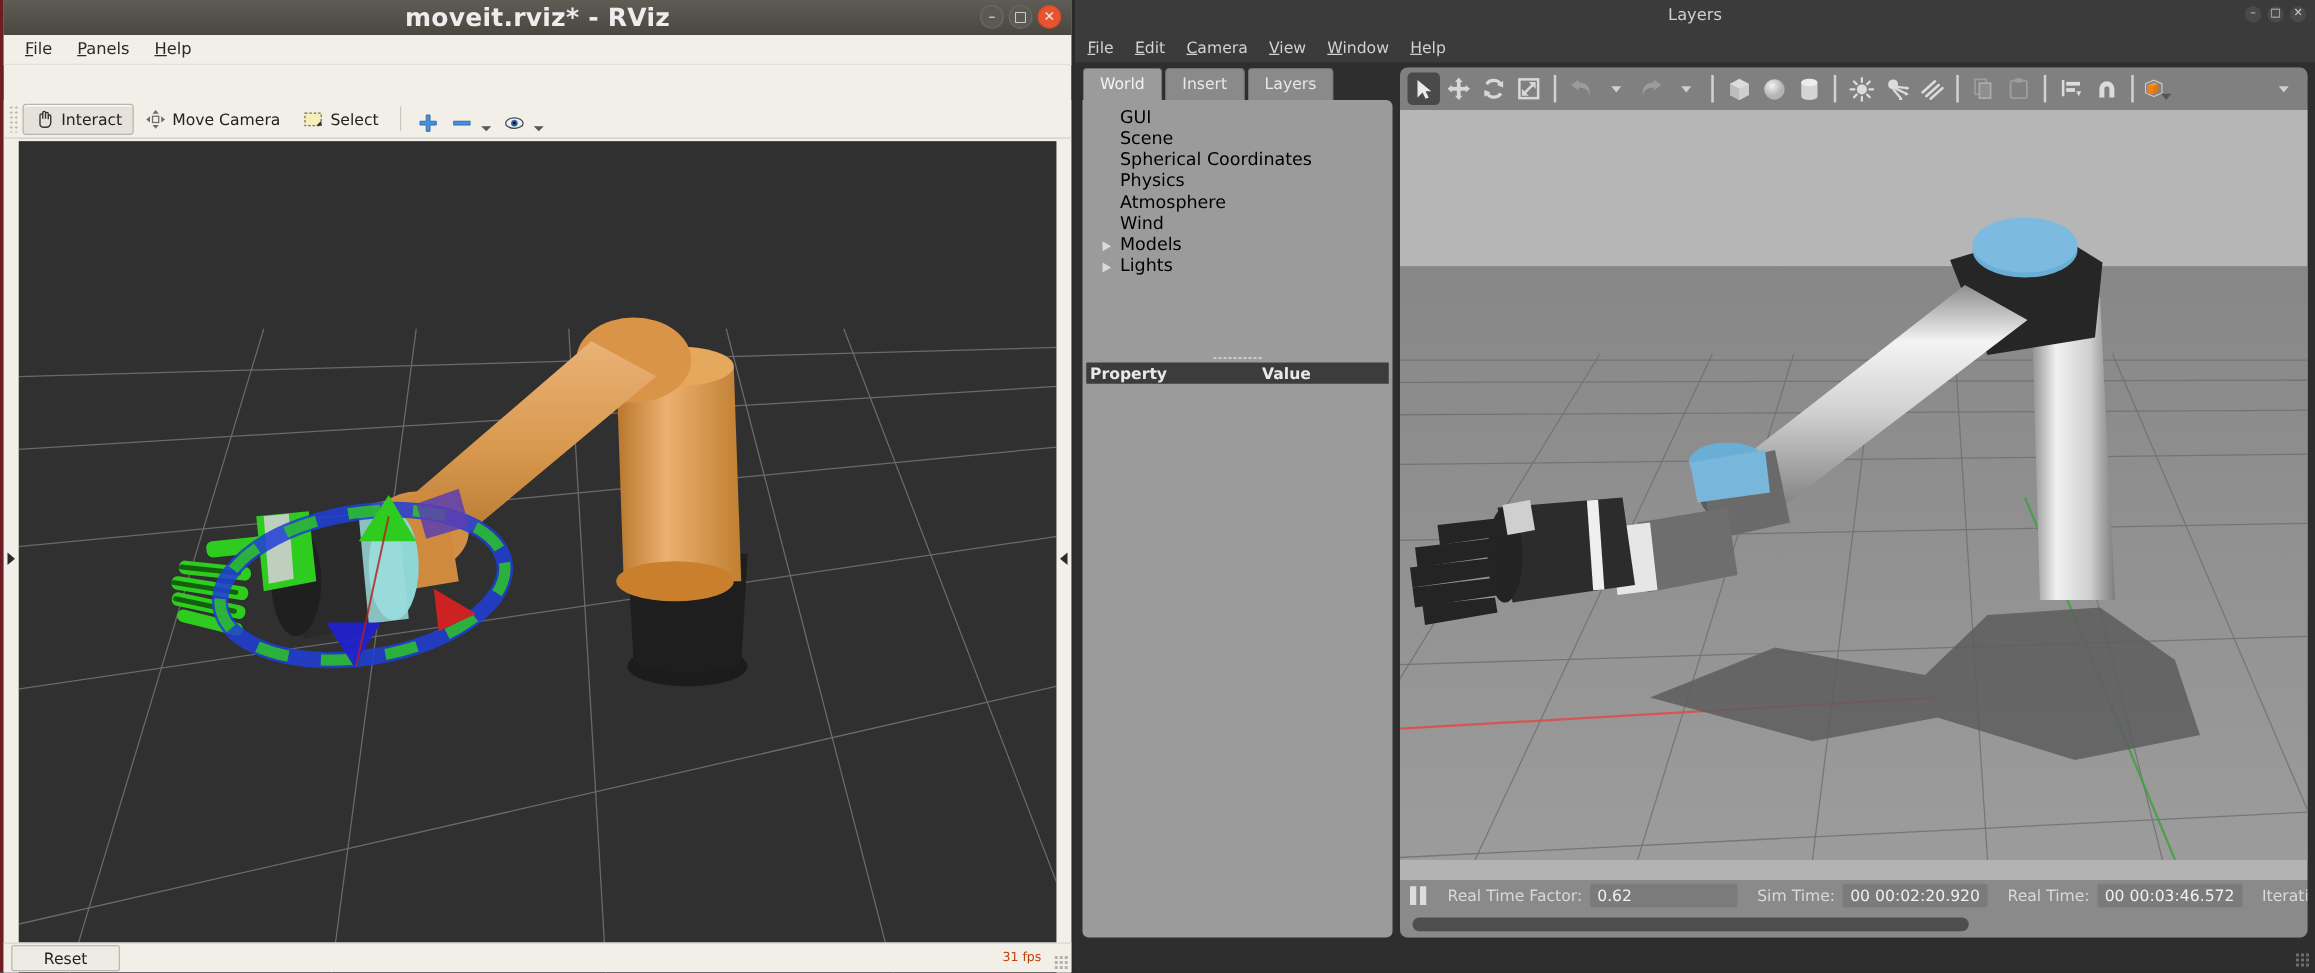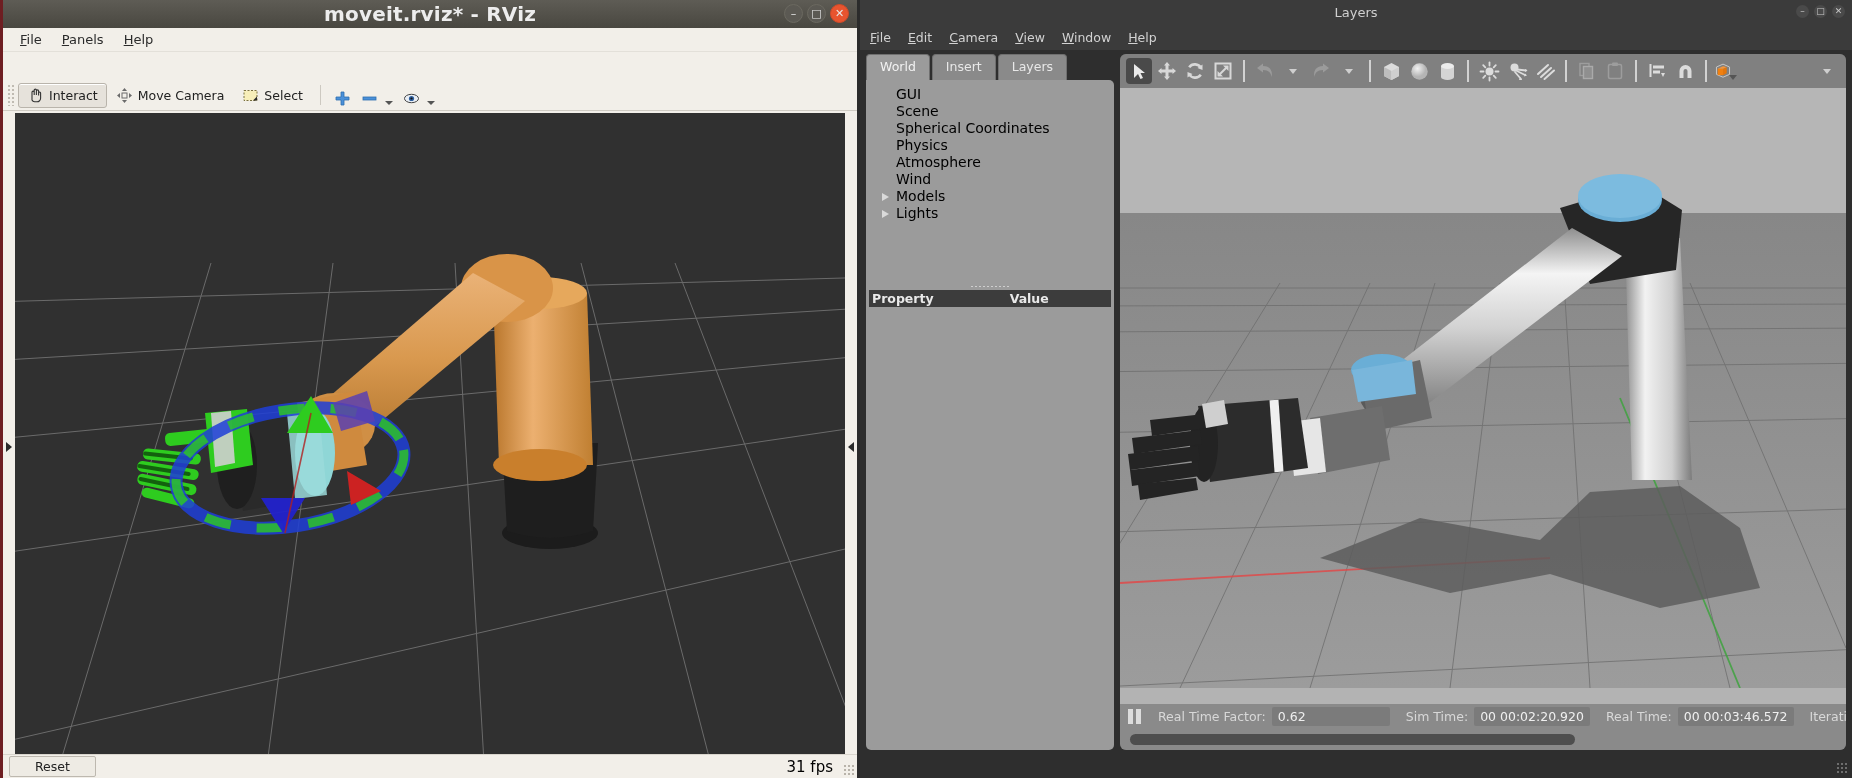--- a/index.html
+++ b/index.html
@@ -89,21 +89,21 @@
 
   #rviz-statusbar {
     position: absolute; bottom: 0; left: 0; right: 0; height: 24px;
     background: #f2efe9; display: flex; align-items: center;
     padding: 0 6px; border-top: 1px solid #d9d5cd;
   }
   #reset-btn {
     font-size: 12.5px; color: #222; padding: 2px 25px;
     background: #eeebe4; border: 1px solid #bdb8af; border-radius: 2px;
   }
-  #fps-label { margin-left: auto; font-size: 15px; color: #000000; padding-right: 18px; }
+  #fps-label { margin-left: auto; font-size: 10px; color: #c2410c; padding-right: 18px; }
   .grip-corner { position: absolute; right: 2px; bottom: 2px; width: 12px; height: 12px;
     background-image: radial-gradient(#b8b3aa 40%, transparent 41%);
     background-size: 4px 4px; }
 
   
   #gazebo {
     position: absolute; left: 860px; top: 0; width: 992px; height: 778px;
     background: #2e2e2e;
   }
   #gz-titlebar {

